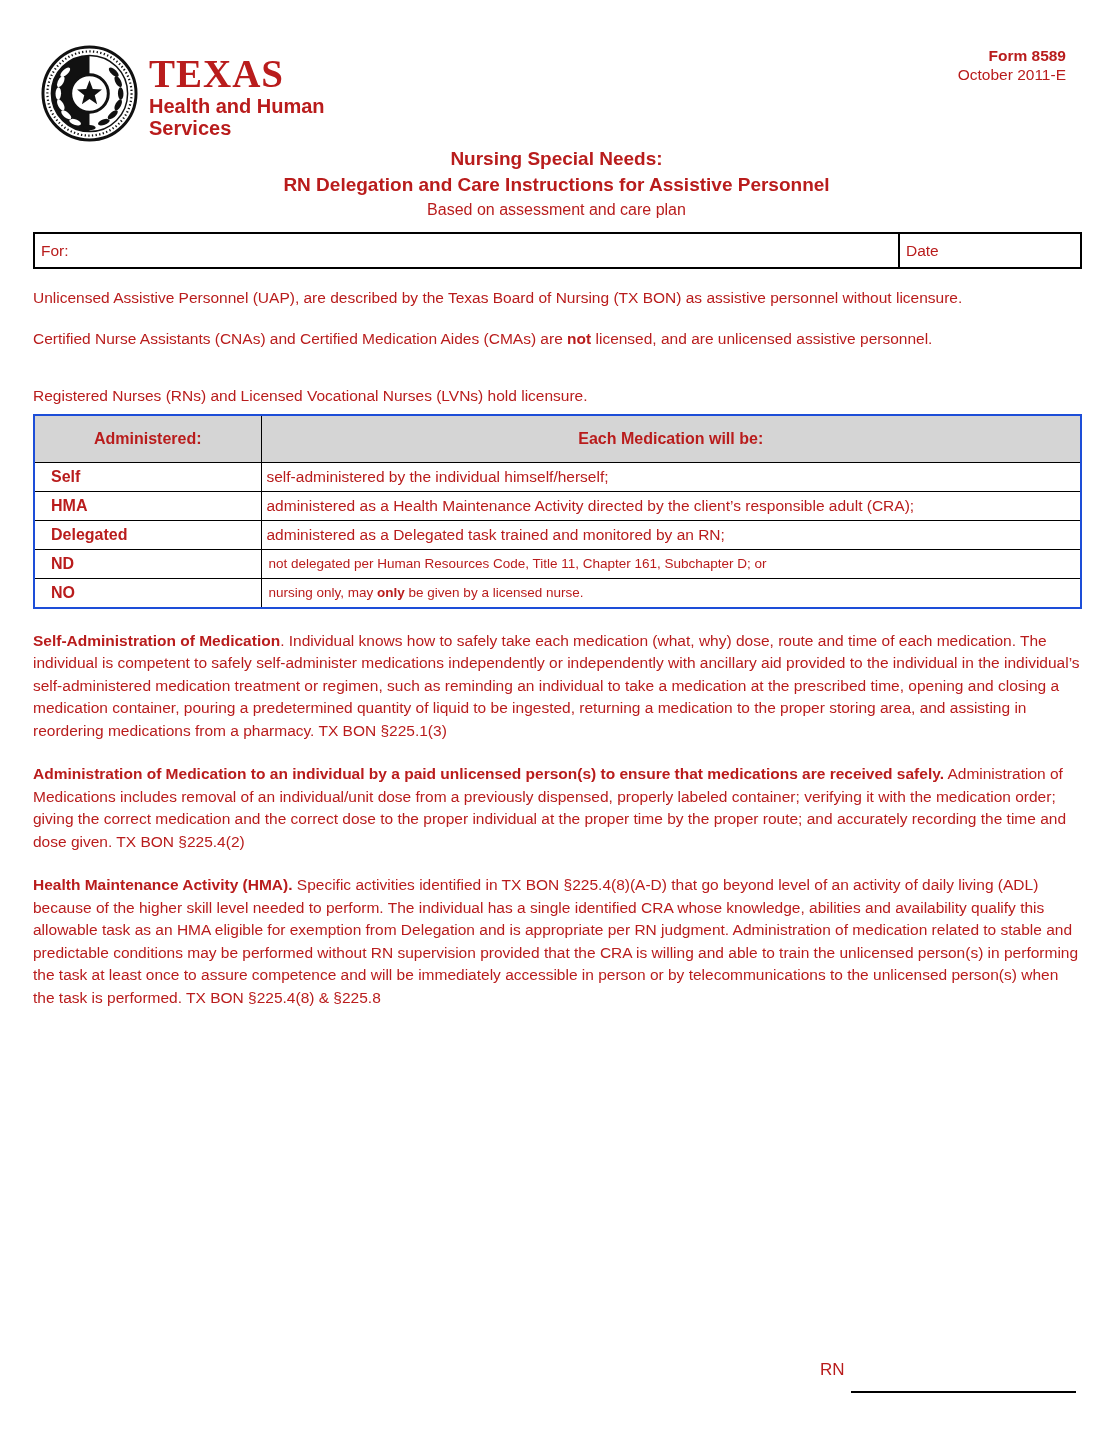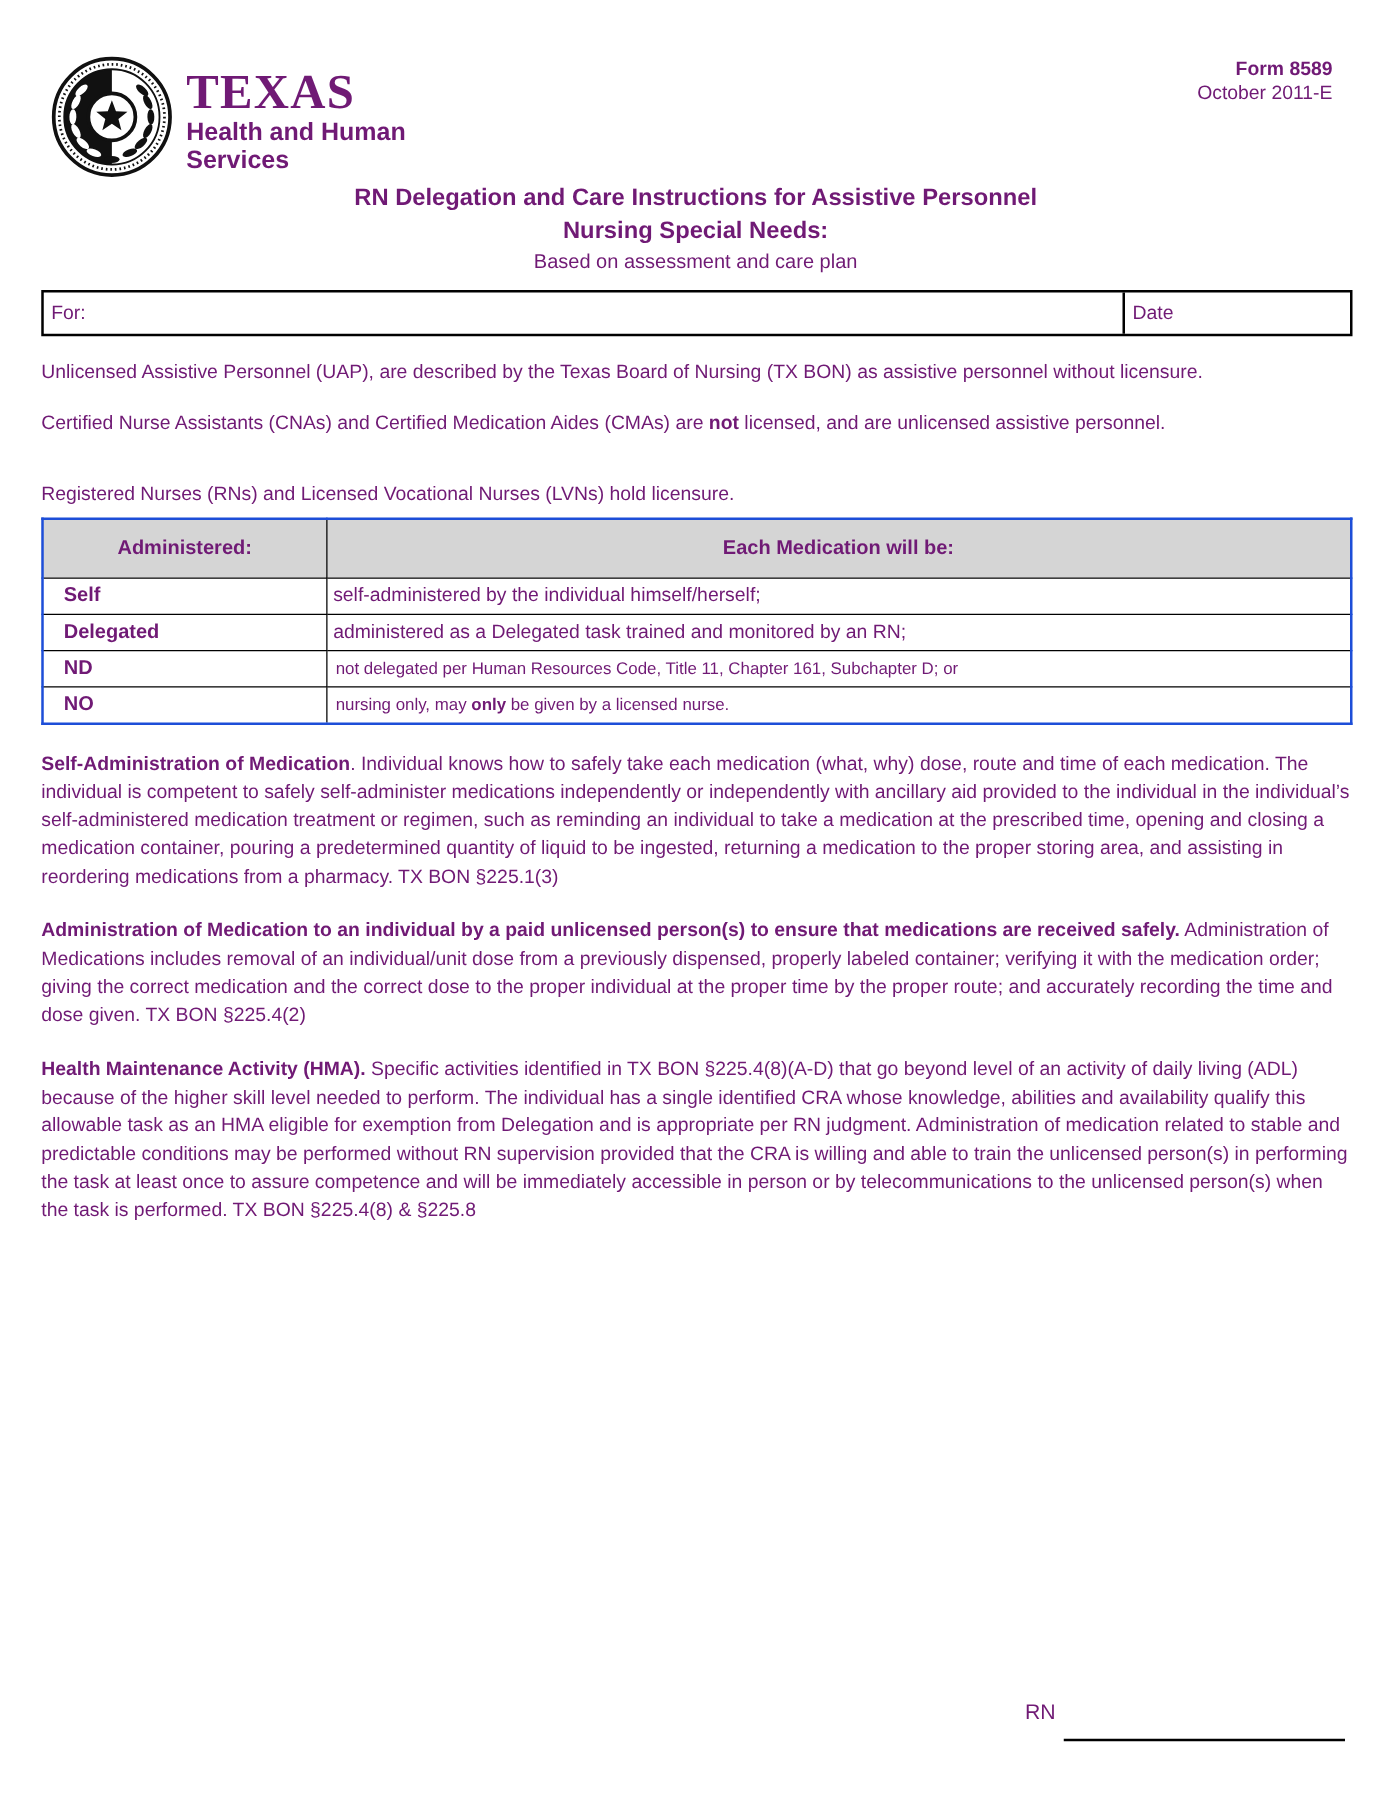--- a/index.html
+++ b/index.html
@@ -2,21 +2,21 @@
 <html><head>
 <meta charset="utf-8">
 <style>
   * { margin:0; padding:0; box-sizing:border-box; }
   html,body { background:#fff; }
   .page {
     position:relative;
     width:1113px; height:1440px;
     margin:0 auto;
     background:#fff;
-    color:#701a75;
+    color:#b91c1c;
     font-family:"Liberation Sans", sans-serif;
     font-size:15.5px;
     overflow:hidden;
   }
 
   
   .brand-row { position:absolute; top:44px; left:40px; display:flex; align-items:flex-start; }
   .seal { width:99px; height:99px; display:block; }
   .brand-text { margin-left:10px; padding-top:10px; }
   .brand-name {
@@ -106,22 +106,22 @@
       </div>
     </div>
   </div>
 
   <div class="form-info">
     <div class="form-number">Form 8589</div>
     <div>October 2011-E</div>
   </div>
 
   <div class="title-block">
+    <div class="title-line">Nursing Special Needs:</div>
     <div class="title-line">RN Delegation and Care Instructions for Assistive Personnel</div>
-    <div class="title-line">Nursing Special Needs:</div>
     <div class="title-sub">Based on assessment and care plan</div>
   </div>
 
   <div class="content">
 
     <div class="for-date">
       <div class="fd-for">
         <span>For:</span>
         <span class="fill"></span>
       </div>
@@ -144,20 +144,24 @@
           <th style="width:227px;">Administered:</th>
           <th>Each Medication will be:</th>
         </tr>
       </thead>
       <tbody>
         <tr>
           <td class="term">Self</td>
           <td class="def">self-administered by the individual himself/herself;</td>
         </tr>
         <tr>
+          <td class="term">HMA</td>
+          <td class="def">administered as a Health Maintenance Activity directed by the client’s responsible adult (CRA);</td>
+        </tr>
+        <tr>
           <td class="term">Delegated</td>
           <td class="def">administered as a Delegated task trained and monitored by an RN;</td>
         </tr>
         <tr>
           <td class="term">ND</td>
           <td class="def def-small">not delegated per Human Resources Code, Title 11, Chapter 161, Subchapter D; or</td>
         </tr>
         <tr>
           <td class="term">NO</td>
           <td class="def def-small"><span>nursing only, may </span><b>only</b><span> be given by a licensed nurse.</span></td>

